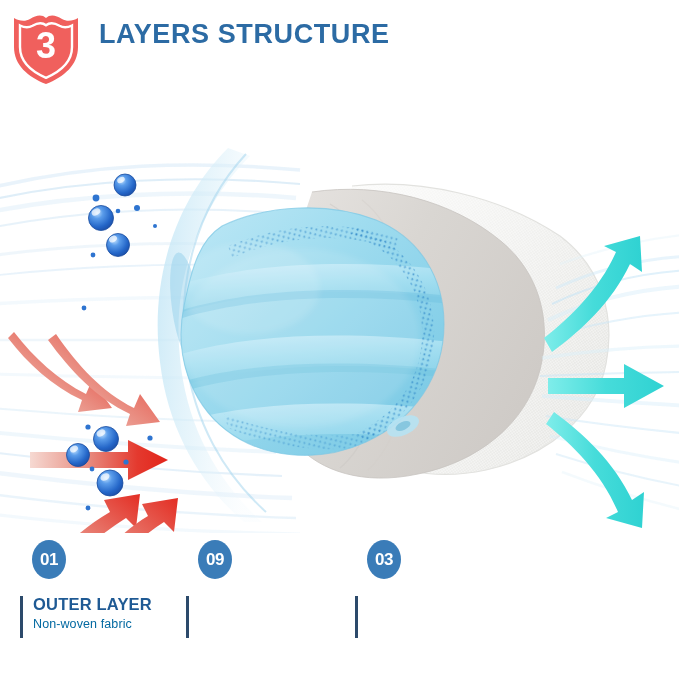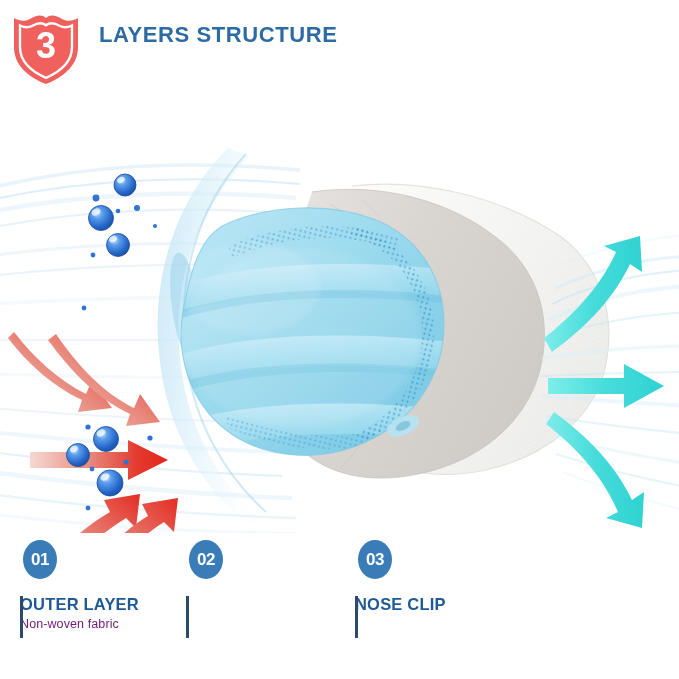--- a/index.html
+++ b/index.html
@@ -21,70 +21,70 @@
     display:flex;align-items:center;justify-content:center;
     color:#ffffff;font-size:36px;font-weight:bold;
     font-family:"Liberation Sans", sans-serif;
     letter-spacing:0px; padding-bottom:6px; box-sizing:border-box;
   }
   .title-block{position:absolute;left:99px;top:18px;width:470px;}
   .title-line{
     color:#2C6BA4;
     font-family:"Liberation Sans", sans-serif;
     font-weight:bold;
-    font-size:22px;
+    font-size:27px;
     line-height:33px;
     letter-spacing:0.6px;
     white-space:nowrap;
   }
 
   
   .illus{position:absolute;left:0;top:108px;width:679px;height:425px;overflow:hidden;}
   .illus svg{display:block;position:absolute;left:0;top:0;}
 
   
   .legend{position:absolute;left:0;top:540px;width:679px;height:139px;}
   .legend-col{position:absolute;top:0;}
   .legend-col.c0{left:20px;width:165px;}
   .legend-col.c1{left:186px;width:168px;}
   .legend-col.c2{left:355px;width:165px;}
   .legend-col.c3{left:520px;width:159px;}
 
   .num-badge{
     position:relative;
     width:34px;height:39px;
-    margin-left:3px;
+    margin-left:12px;
     margin-bottom:15px;
   }
   .num-badge svg{display:block;}
   .num-badge .nb-text{
     position:absolute;left:0;top:0;width:34px;height:39px;
     display:flex;align-items:center;justify-content:center;
     color:#ffffff;font-size:17px;font-weight:bold;
     font-family:"Liberation Sans", sans-serif;
     letter-spacing:-0.5px;
   }
 
-  .legend-body{position:relative;}
+  .legend-body{position:relative;padding-left:13px;}
   .legend-bar{
     position:absolute;left:0;top:2px;width:3px;height:42px;
     background:#2C4A6B;
   }
   .legend-title{
     color:#1F5A94;
     font-family:"Liberation Sans", sans-serif;
     font-weight:bold;
     font-size:16.5px;
     line-height:20px;
     letter-spacing:0.2px;
     white-space:nowrap;
     margin-bottom:2px;
   }
   .legend-sub{
-    color:#701a75;
+    color:#0369a1;
     font-family:"Liberation Sans", sans-serif;
     font-weight:normal;
     font-size:12.5px;
     line-height:17px;
     letter-spacing:0.1px;
   }
   .legend-col.c3 .legend-sub{max-width:152px;}
 </style>
 </head>
 <body>
@@ -361,36 +361,35 @@
         <div class="legend-title">OUTER LAYER</div>
         <div class="legend-sub">Non-woven fabric</div>
       </div>
     </div>
 
     <div class="legend-col c1">
       <div class="num-badge">
         <svg width="34" height="39" viewBox="0 0 34 39" xmlns="http://www.w3.org/2000/svg">
           <ellipse cx="17" cy="19.5" rx="17" ry="19.5" fill="#3A7CB8"></ellipse>
         </svg>
-        <div class="nb-text">02</div>
+        <div class="nb-text">09</div>
       </div>
       <div class="legend-body">
         <div class="legend-bar"></div>
       </div>
     </div>
 
     <div class="legend-col c2">
       <div class="num-badge">
         <svg width="34" height="39" viewBox="0 0 34 39" xmlns="http://www.w3.org/2000/svg">
           <ellipse cx="17" cy="19.5" rx="17" ry="19.5" fill="#3A7CB8"></ellipse>
         </svg>
         <div class="nb-text">03</div>
       </div>
       <div class="legend-body">
         <div class="legend-bar"></div>
-        <div class="legend-title">NOSE CLIP</div>
       </div>
     </div>
 
 
   </div>
 
 </div>
 
 </body></html>

